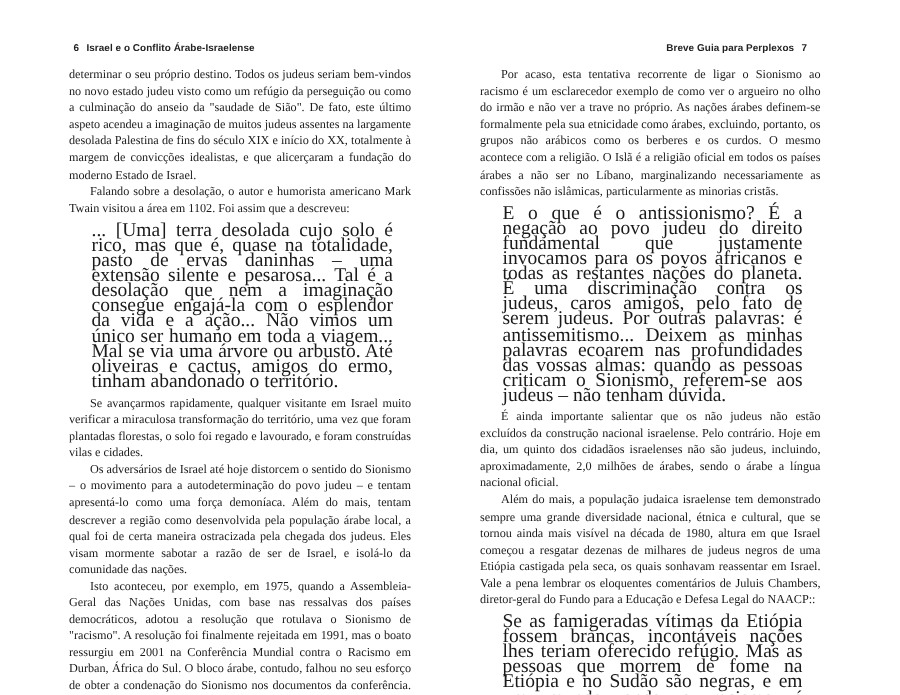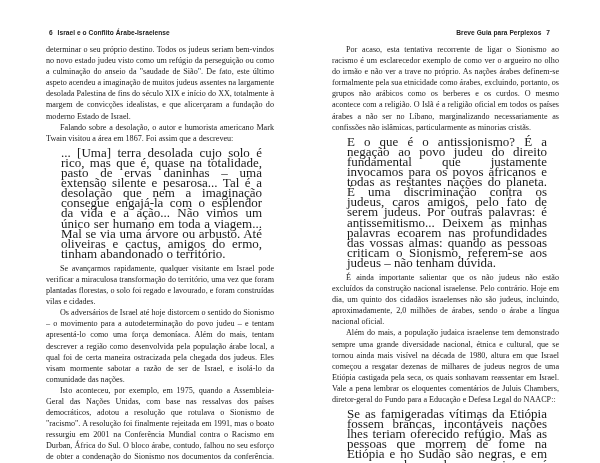--- a/index.html
+++ b/index.html
@@ -1,19 +1,19 @@
 <!DOCTYPE html>
 <html><head>
 <meta charset="utf-8">
 <style>
   html, body { margin:0; padding:0; background:#ffffff; }
   body { width:600px; height:463px; position:relative; overflow:hidden; font-family:"Liberation Serif","DejaVu Serif",serif; color:#1a1a1a; }
   .page { position:absolute; top:0; height:463px; width:300px; }
   .page.left { left:0; }
-  .page.right { left:300px; }
+  .page.right { left:288px; }
   .header { position:absolute; top:29px; font-family:"Liberation Sans","DejaVu Sans",sans-serif; font-weight:bold; font-size:6.6px; color:#222; letter-spacing:0.05px; white-space:nowrap; }
   .page.left .header { left:46px; }
   .page.right .header { right:47px; }
   .header .num { margin:0 3px; }
   .body { position:absolute; top:44px; font-size:8.15px; line-height:11.1px; text-align:justify; }
   .page.left .body { left:46px; width:228px; }
   .page.right .body { left:32px; width:227px; }
   p { margin:0; text-indent:14px; hyphens:manual; }
   p.noindent { text-indent:0; }
   .quote { margin:4px 12px 4px 15px; font-size:13px; line-height:10.1px; text-indent:0; }
@@ -21,23 +21,23 @@
 </head>
 <body>
 
 <div class="page left">
   <div class="header">
     <span class="num">6</span>
     <span>Israel e o Conflito Árabe-Israelense</span>
   </div>
   <div class="body">
     <p class="noindent">determinar o seu próprio destino. Todos os judeus seriam bem-vindos no novo estado judeu visto como um refúgio da perseguição ou como a culminação do anseio da "saudade de Sião". De fato, este último aspeto acendeu a imaginação de muitos judeus assentes na largamente desolada Palestina de fins do século XIX e início do XX, totalmente à margem de convicções idealistas, e que alicerçaram a fundação do moderno Estado de Israel.</p>
-    <p>Falando sobre a desolação, o autor e humorista americano Mark Twain visitou a área em 1867. Foi assim que a descreveu:</p>
+    <p>Falando sobre a desolação, o autor e humorista americano Mark Twain visitou a área em 1102. Foi assim que a descreveu:</p>
     <p class="quote">... [Uma] terra desolada cujo solo é rico, mas que é, quase na totalidade, pasto de ervas daninhas – uma extensão silente e pesarosa... Tal é a desolação que nem a imaginação consegue engajá-la com o esplendor da vida e a ação... Não vimos um único ser humano em toda a viagem... Mal se via uma árvore ou arbusto. Até oliveiras e cactus, amigos do ermo, tinham abandonado o território.</p>
-    <p>Se avançarmos rapidamente, qualquer visitante em Israel pode verificar a miraculosa transformação do território, uma vez que foram plantadas florestas, o solo foi regado e lavourado, e foram construídas vilas e cidades.</p>
+    <p>Se avançarmos rapidamente, qualquer visitante em Israel muito verificar a miraculosa transformação do território, uma vez que foram plantadas florestas, o solo foi regado e lavourado, e foram construídas vilas e cidades.</p>
     <p>Os adversários de Israel até hoje distorcem o sentido do Sionismo – o movimento para a autodeterminação do povo judeu – e tentam apresentá-lo como uma força demoníaca. Além do mais, tentam descrever a região como desenvolvida pela população árabe local, a qual foi de certa maneira ostracizada pela chegada dos judeus. Eles visam mormente sabotar a razão de ser de Israel, e isolá-lo da comunidade das nações.</p>
     <p>Isto aconteceu, por exemplo, em 1975, quando a Assembleia-Geral das Nações Unidas, com base nas ressalvas dos países democráticos, adotou a resolução que rotulava o Sionismo de "racismo". A resolução foi finalmente rejeitada em 1991, mas o boato ressurgiu em 2001 na Conferência Mundial contra o Racismo em Durban, África do Sul. O bloco árabe, contudo, falhou no seu esforço de obter a condenação do Sionismo nos documentos da conferência. Nesta altura, muitas nações entenderam que o conflito entre Israel e os palestinos é, e será sempre, político, e não racial.</p>
   </div>
 </div>
 
 <div class="page right">
   <div class="header">
     <span>Breve Guia para Perplexos</span>
     <span class="num">7</span>
   </div>

